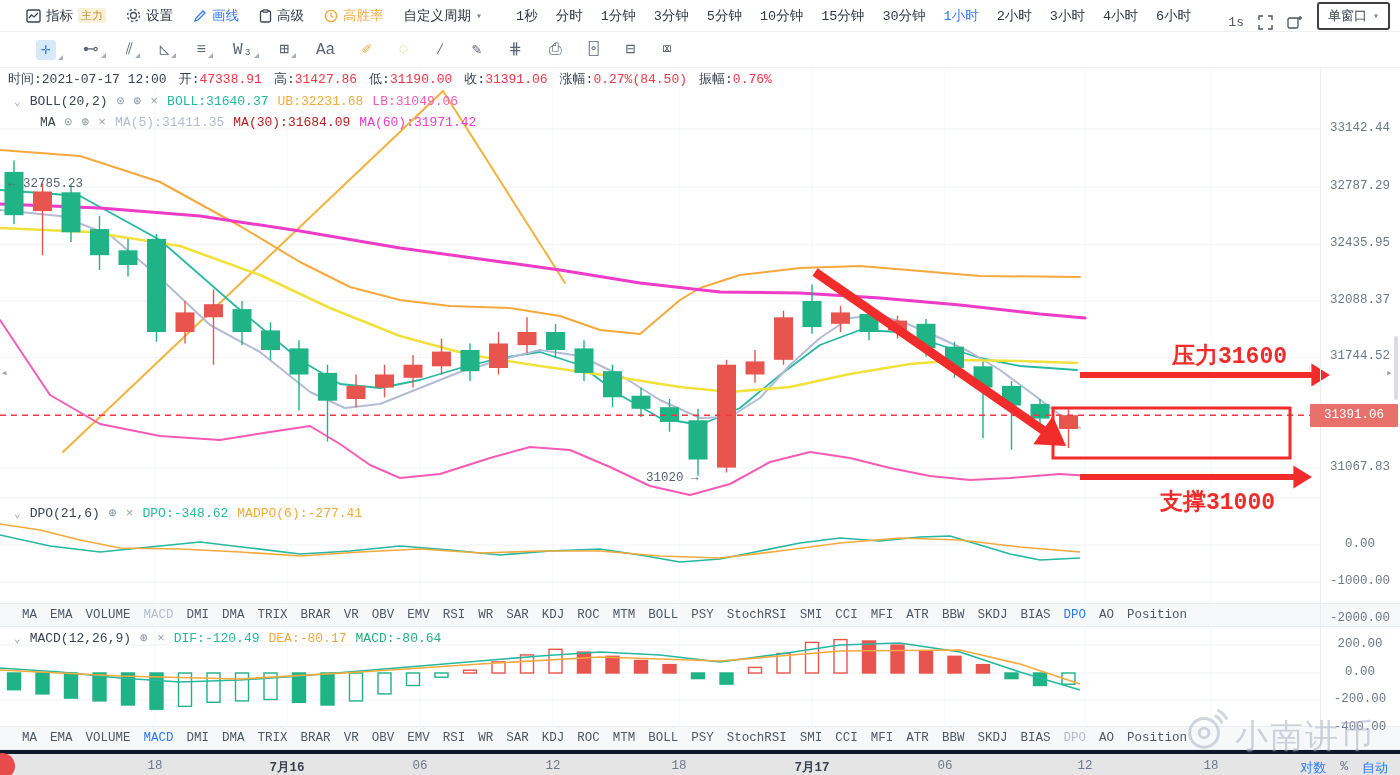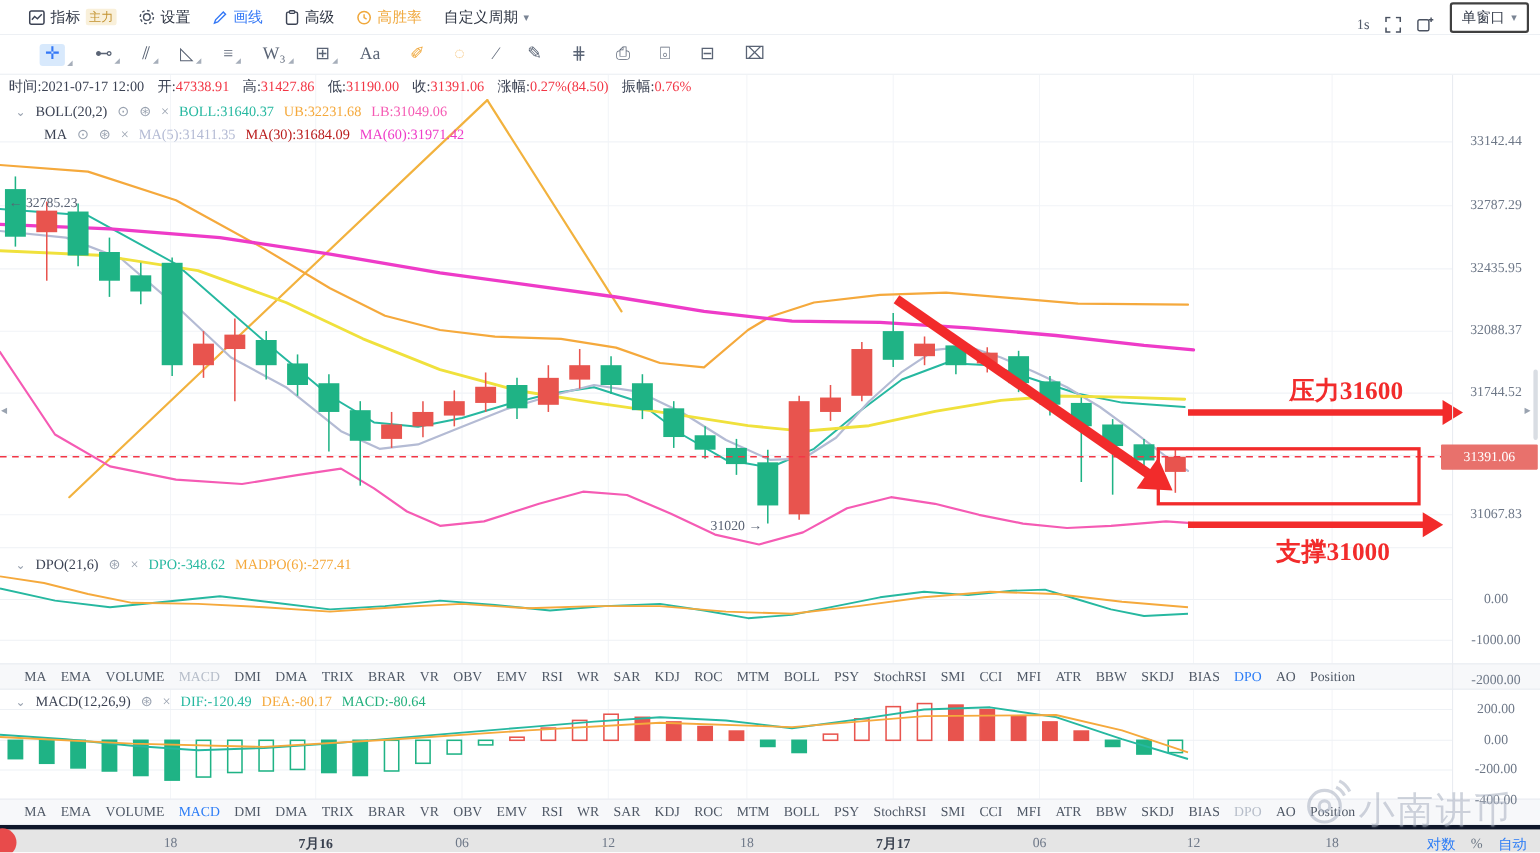--- a/index.html
+++ b/index.html
@@ -1,18 +1,18 @@
 <!DOCTYPE html>
 <html><head>
 <meta charset="utf-8">
 <style>
   *{box-sizing:border-box;margin:0;padding:0}
   html,body{background:#fff}
   .app{position:relative;width:1400px;height:775px;background:#fff;overflow:hidden;
-       font-family:Liberation Serif, serif;color:#2f3644;}
+       font-family:Liberation Mono, monospace;color:#2f3644;}
   
   .tb1{position:relative;z-index:6;height:32px;display:flex;align-items:center;gap:20px;
        padding:0 10px 0 26px;border-bottom:1px solid #eceff3;font-size:13.5px;background:#fff}
   .tb1 .grp{display:flex;align-items:center;gap:5px;cursor:pointer;white-space:nowrap}
   .pill{color:#c2922f;background:#f9f0da;border-radius:2px;padding:0 3px;font-size:11px}
   .blue{color:#3478f6}.orange-t{color:#f0a83c}
   .ivs{display:flex;gap:18px;margin-left:14px}
   .iv{cursor:pointer;white-space:nowrap}
   .iv.active{color:#3478f6}
   .tb1-right{margin-left:auto;display:flex;align-items:flex-end;gap:14px}
@@ -120,20 +120,36 @@
             <circle cx="7" cy="7" r="5.6" fill="none" stroke="#f0a83c" stroke-width="1.4"></circle>
             <path d="M7 4 L7 7 L9.3 8.4" fill="none" stroke="#f0a83c" stroke-width="1.3"></path>
           </svg>
       </span>
       <span>高胜率</span>
     </span>
     <span class="grp">
       <span>自定义周期</span>
       <span class="caret">▾</span>
     </span>
+    <span class="ivs">
+
+    <span class="iv">1秒</span>
+        <span class="iv">分时</span>
+        <span class="iv">1分钟</span>
+        <span class="iv">3分钟</span>
+        <span class="iv">5分钟</span>
+        <span class="iv">10分钟</span>
+        <span class="iv">15分钟</span>
+        <span class="iv">30分钟</span>
+        <span class="iv active">1小时</span>
+        <span class="iv">2小时</span>
+        <span class="iv">3小时</span>
+        <span class="iv">4小时</span>
+        <span class="iv">6小时</span>
+      </span>
     <span class="tb1-right">
       <span class="res">1s</span>
       <span class="micon">
         <svg width="15" height="15" viewBox="0 0 15 15" stroke="#4a5261" stroke-width="1.4" fill="none">
             <path d="M1 5 V1 H5"></path>
             <path d="M10 1 H14 V5"></path>
             <path d="M14 10 V14 H10"></path>
             <path d="M5 14 H1 V10"></path>
           </svg>
       </span>

